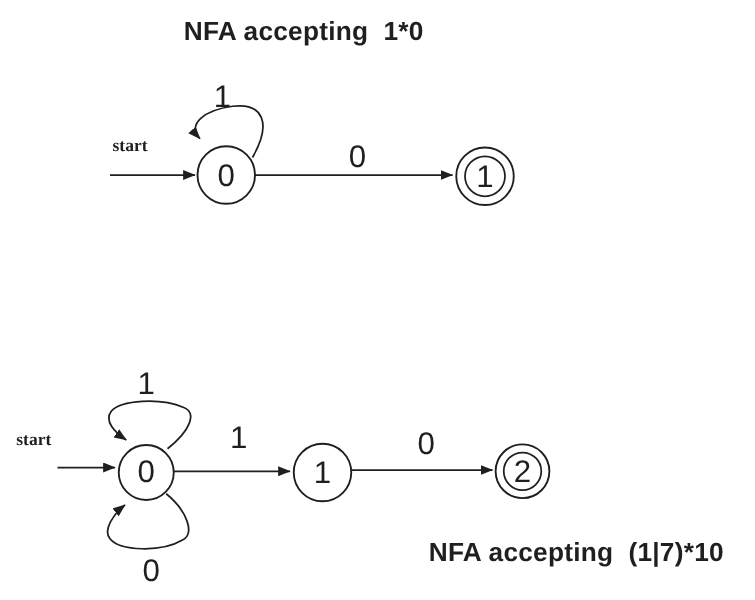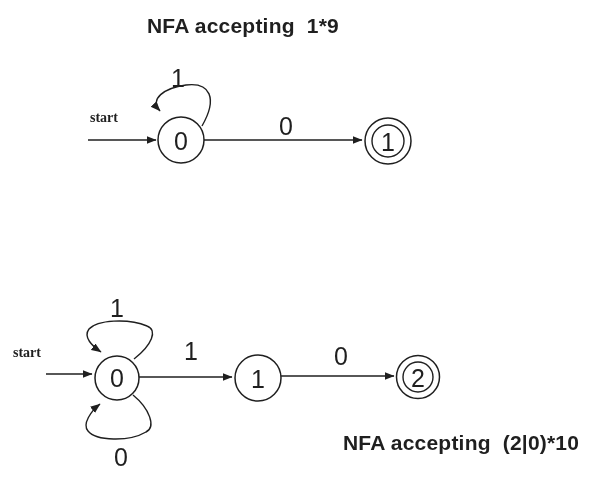--- a/index.html
+++ b/index.html
@@ -74,30 +74,30 @@
 
       <circle cx="258" cy="378" r="23" fill="#ffffff" stroke="#1f1f1f" stroke-width="1.5"></circle>
 
       <line x1="281" y1="376" x2="394" y2="376" stroke="#1f1f1f" stroke-width="1.4" marker-end="url(#arrow)"></line>
 
       <circle cx="418" cy="377" r="21.5" fill="#ffffff" stroke="#1f1f1f" stroke-width="1.5"></circle>
       <circle cx="418" cy="377" r="15" fill="none" stroke="#1f1f1f" stroke-width="1.4"></circle>
     </g>
   </svg>
 
-  <div class="lbl title" style="left:147px; top:14px;">NFA accepting  1*9</div>
+  <div class="lbl title" style="left:147px; top:14px;">NFA accepting  1*0</div>
   <div class="lbl digit" style="left:178px; top:78px;">1</div>
   <div class="lbl start" style="left:90px; top:111px;">start</div>
   <div class="lbl digit" style="left:181px; top:141px;">0</div>
   <div class="lbl digit" style="left:286px; top:126px;">0</div>
   <div class="lbl digit" style="left:388px; top:142px;">1</div>
 
   <div class="lbl digit" style="left:117px; top:308px;">1</div>
   <div class="lbl start" style="left:13px; top:346px;">start</div>
   <div class="lbl digit" style="left:117px; top:378px;">0</div>
   <div class="lbl digit" style="left:191px; top:351px;">1</div>
   <div class="lbl digit" style="left:258px; top:379px;">1</div>
   <div class="lbl digit" style="left:341px; top:356px;">0</div>
   <div class="lbl digit" style="left:418px; top:378px;">2</div>
   <div class="lbl digit" style="left:121px; top:457px;">0</div>
-  <div class="lbl title" style="left:343px; top:431px;">NFA accepting  (2|0)*10</div>
+  <div class="lbl title" style="left:343px; top:431px;">NFA accepting  (1|7)*10</div>
 
 </div>
 
 </body></html>

